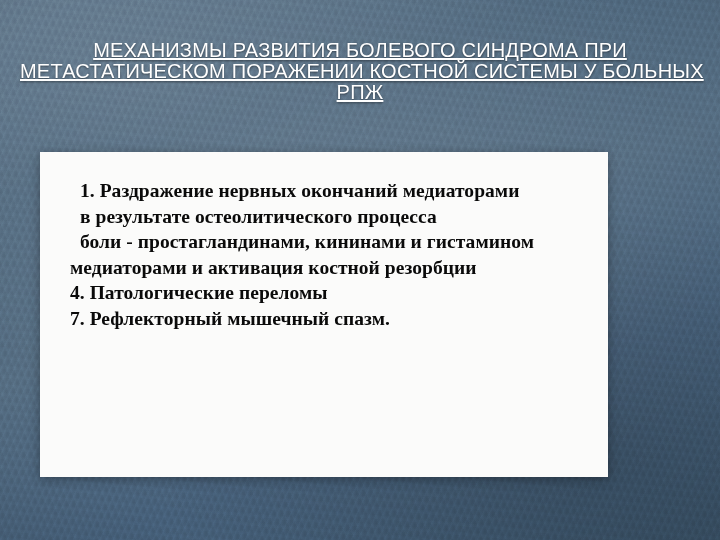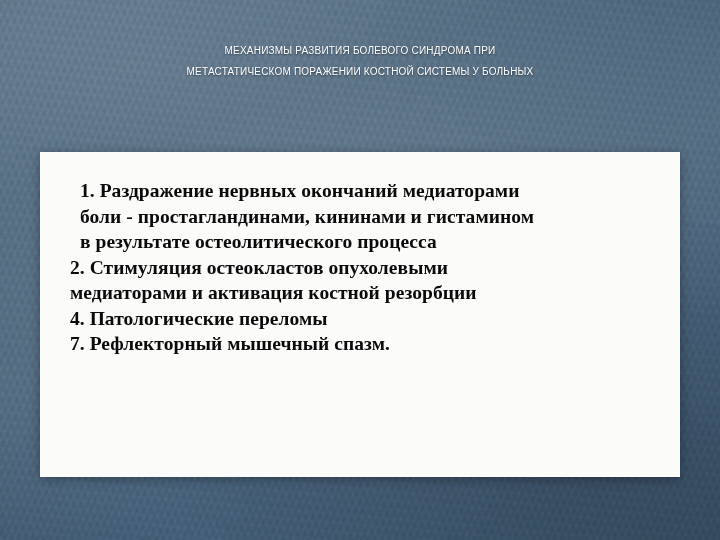--- a/index.html
+++ b/index.html
@@ -47,32 +47,33 @@
   .title-block {
     position: absolute;
     top: 40px;
     left: 20px;
     width: 680px;
     text-align: center;
     z-index: 3;
   }
   .title-line {
     color: #ffffff;
-    font-size: 10px;
+    font-size: 20px;
     line-height: 21px;
     letter-spacing: 0.2px;
     text-shadow: 0 1px 2px rgba(0,0,0,0.45);
     white-space: nowrap;
+    text-decoration: underline;
   }
 
   .content-card {
     position: absolute;
     left: 40px;
     top: 152px;
-    width: 640px;
+    width: 568px;
     height: 325px;
     background: #fbfbfa;
     box-shadow: 0 2px 10px rgba(0,0,0,0.35);
     z-index: 3;
     overflow: hidden;
   }
   .card-inner {
     padding: 26px 22px 10px 30px;
   }
   .body-item {
@@ -92,33 +93,33 @@
   }
 </style>
 </head>
 <body>
 
 <div class="slide">
 
   <div class="title-block">
     <div class="title-line">МЕХАНИЗМЫ РАЗВИТИЯ БОЛЕВОГО СИНДРОМА ПРИ</div>
     <div class="title-line">МЕТАСТАТИЧЕСКОМ ПОРАЖЕНИИ КОСТНОЙ СИСТЕМЫ У БОЛЬНЫХ</div>
+    <div class="title-line">РПЖ</div>
   </div>
 
   <div class="content-card">
     <div class="card-inner">
 
       <div class="body-item first">
         <span>1. Раздражение нервных окончаний медиаторами</span>
+        <span class="cont">в результате остеолитического процесса</span>
         <span class="cont">боли - простагландинами, кининами и гистамином</span>
-        <span class="cont">в результате остеолитического процесса</span>
       </div>
 
       <div class="body-item">
-        <span>2. Стимуляция остеокластов опухолевыми</span>
         <span class="cont">медиаторами и активация костной резорбции</span>
       </div>
 
 
       <div class="body-item">
         <span>4. Патологические переломы</span>
       </div>
 
 
 

